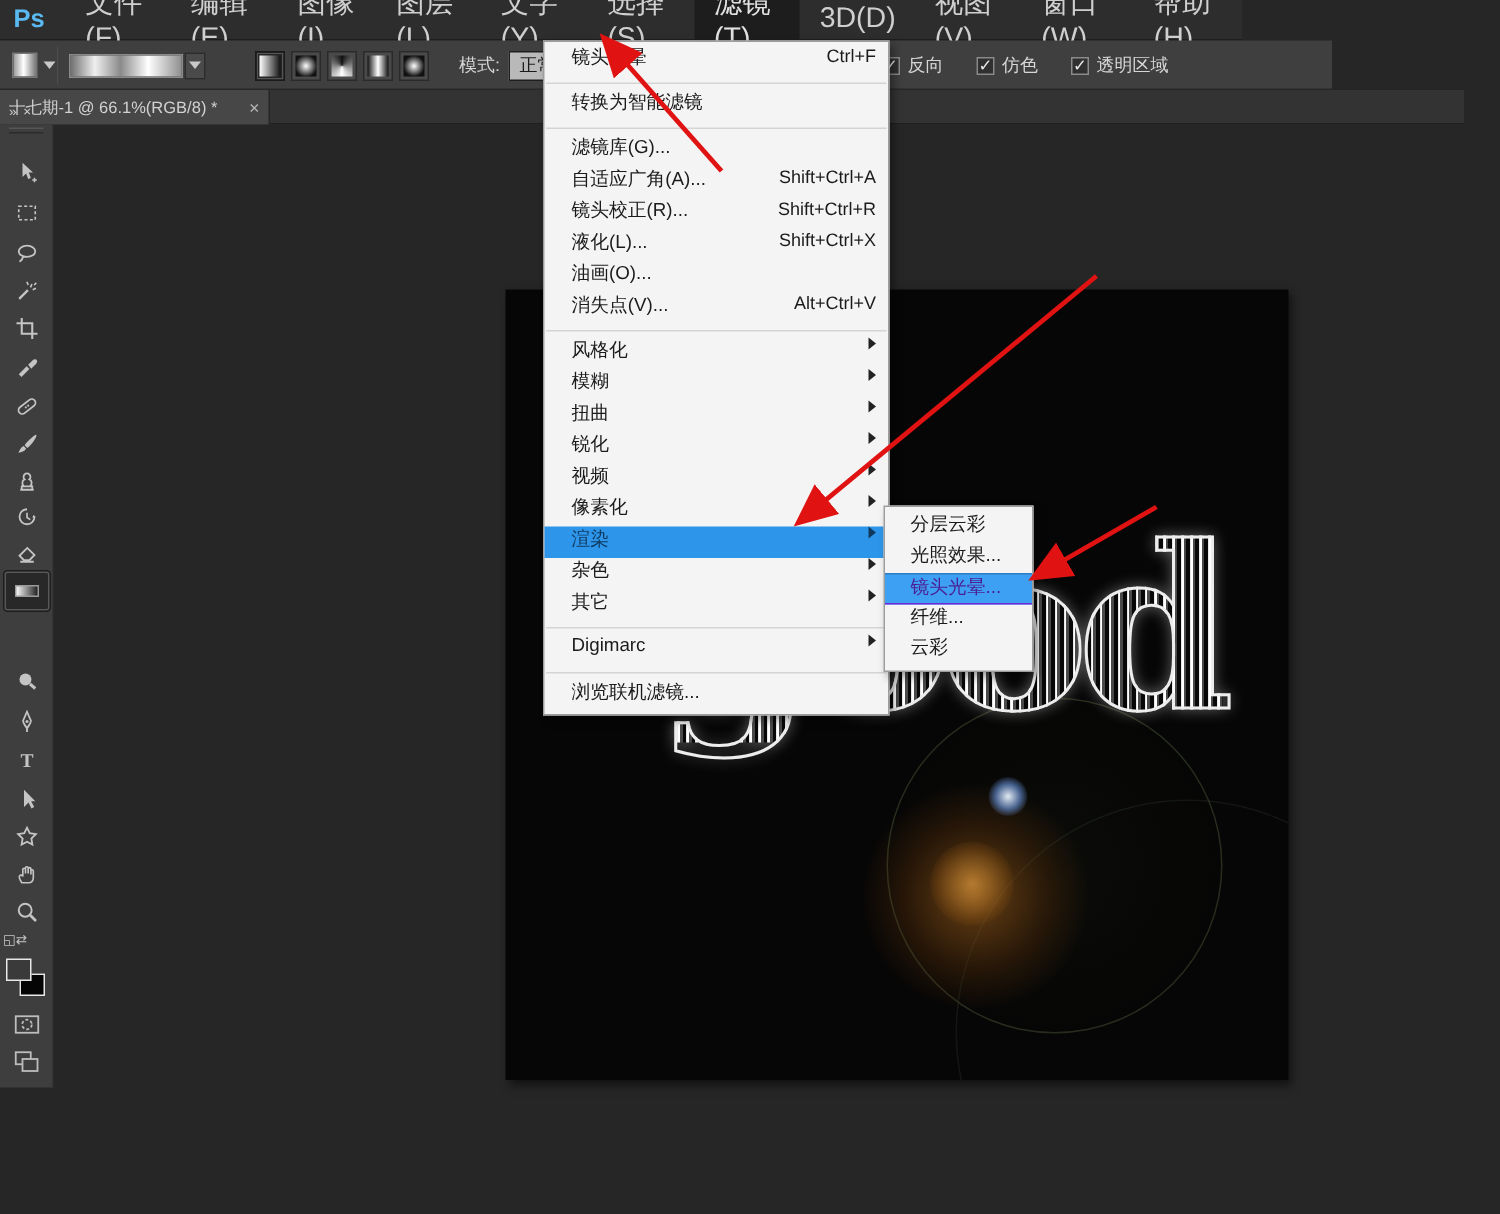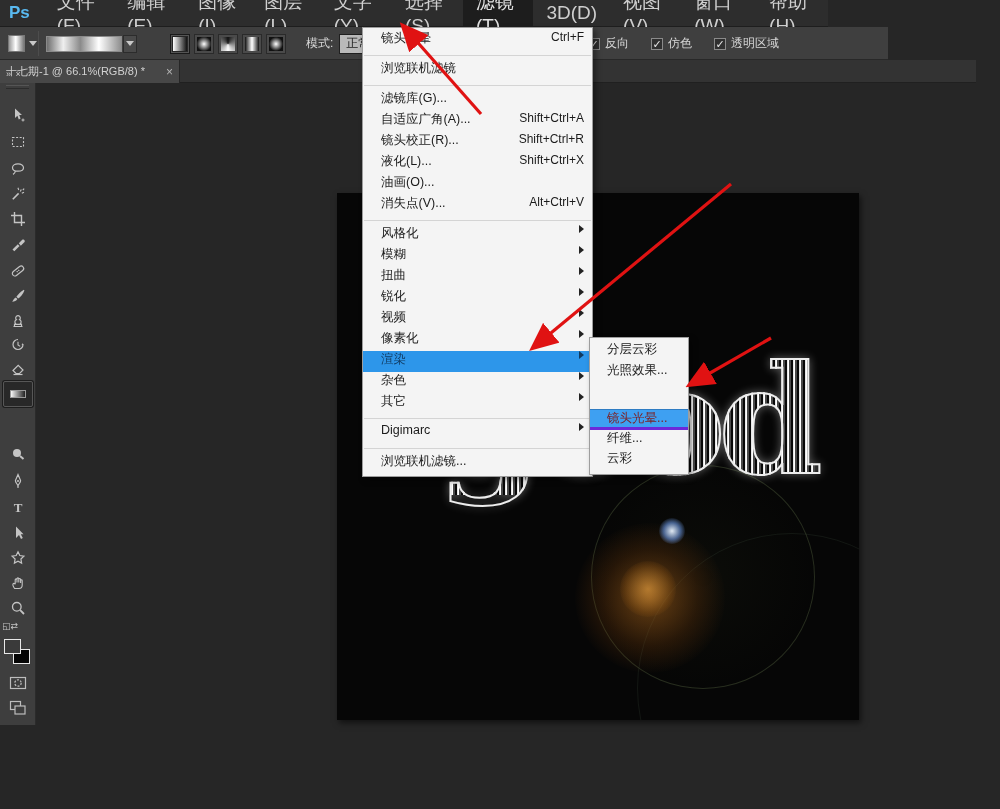--- a/index.html
+++ b/index.html
@@ -89,21 +89,21 @@
   .mi .lab { flex:1; white-space:nowrap; }
   .mi .sc { color:#1b1b1b; font-size:12px; margin-left:10px; }
   .mi .sub { width:0; height:0; border-top:4px solid transparent; border-bottom:4px solid transparent;
     border-left:5px solid #222; margin-left:6px; }
   .mi.hl { background:#2d96ea; color:#10395f; }
   .mi.hl .sub { border-left-color:#10395f; }
   .msep { height:1px; background:#d4d4d4; margin:4px 1px; }
   #render-submenu { position:absolute; left:589px; top:337px; width:100px; background:#f4f4f4;
     border:1px solid #9d9d9d; box-shadow:3px 3px 6px rgba(0,0,0,.4); padding:3px 0; z-index:60; }
   #render-submenu .mi { padding:0 6px 0 17px; height:20.5px; }
-  #render-submenu .mi.hl2 { background:#3ea0f2; border-top:1px solid #2e7cc3; border-bottom:3px solid #6d28d9; color:#7f1d1d;margin-top:27px; }
+  #render-submenu .mi.hl2 { background:#3ea0f2; border-top:1px solid #2e7cc3; border-bottom:1px solid #6d28d9; color:#4c1d95; }
 
   
   #arrows { position:absolute; left:0; top:0; width:1000px; height:809px; z-index:100; pointer-events:none; }
 </style>
 </head>
 <body>
 
 <div id="stage">
 
   <div id="menubar">
@@ -328,21 +328,21 @@
     <div id="good-text">good</div>
   </div>
 
   <div id="filter-menu">
       <div class="mi">
         <span class="lab">镜头光晕</span>
         <span class="sc">Ctrl+F</span>
       </div>
       <div class="msep"></div>
       <div class="mi">
-        <span class="lab">浏览联机滤镜</span>
+        <span class="lab">转换为智能滤镜</span>
       </div>
       <div class="msep"></div>
       <div class="mi">
         <span class="lab">滤镜库(G)...</span>
       </div>
       <div class="mi">
         <span class="lab">自适应广角(A)...</span>
         <span class="sc">Shift+Ctrl+A</span>
       </div>
       <div class="mi">

